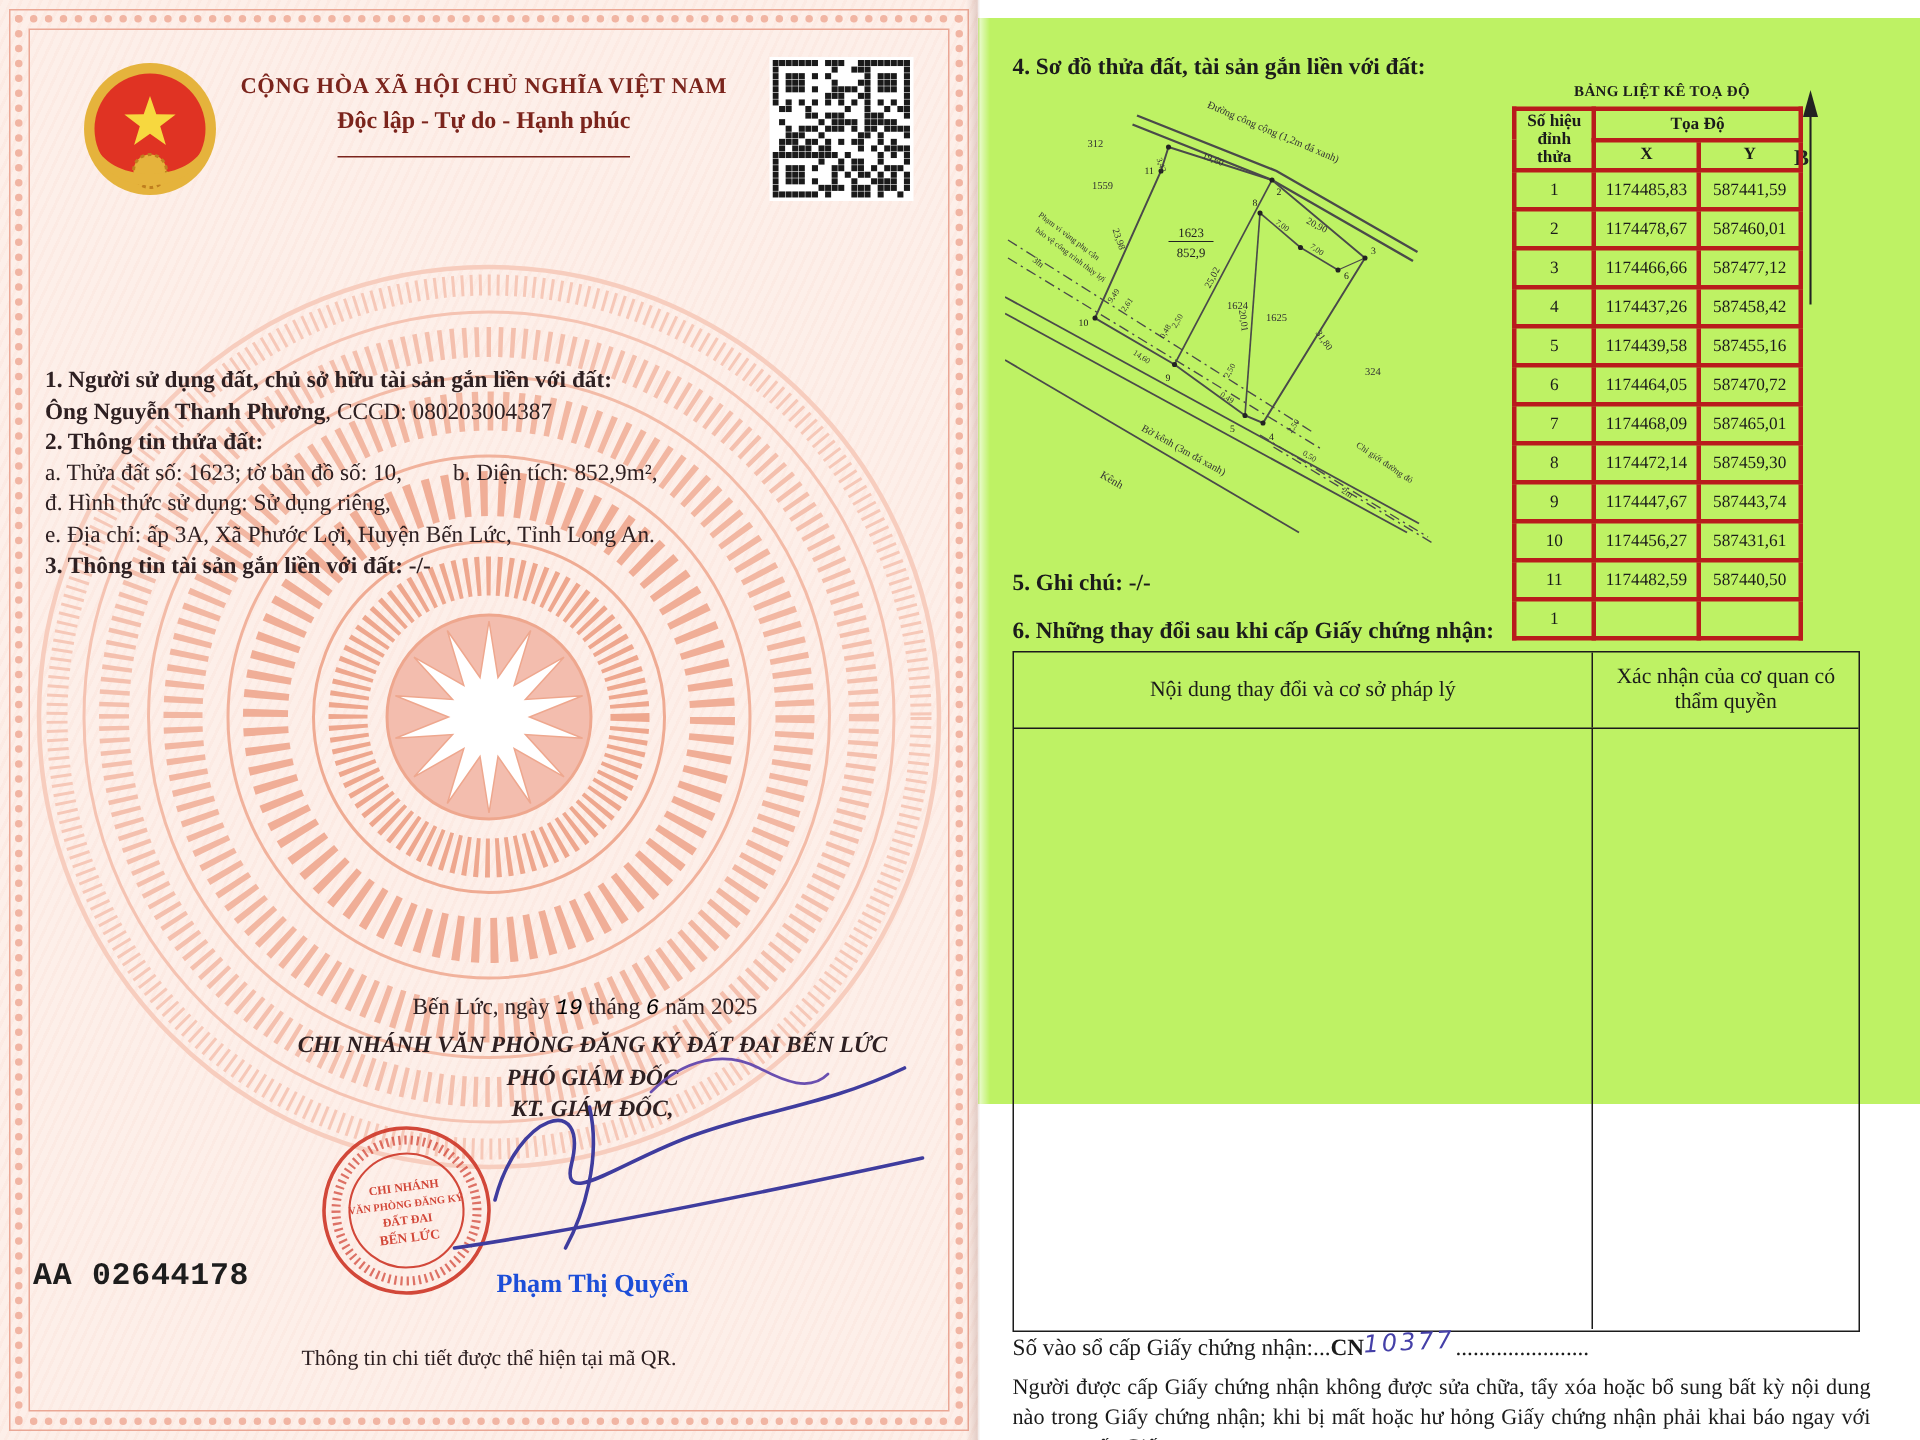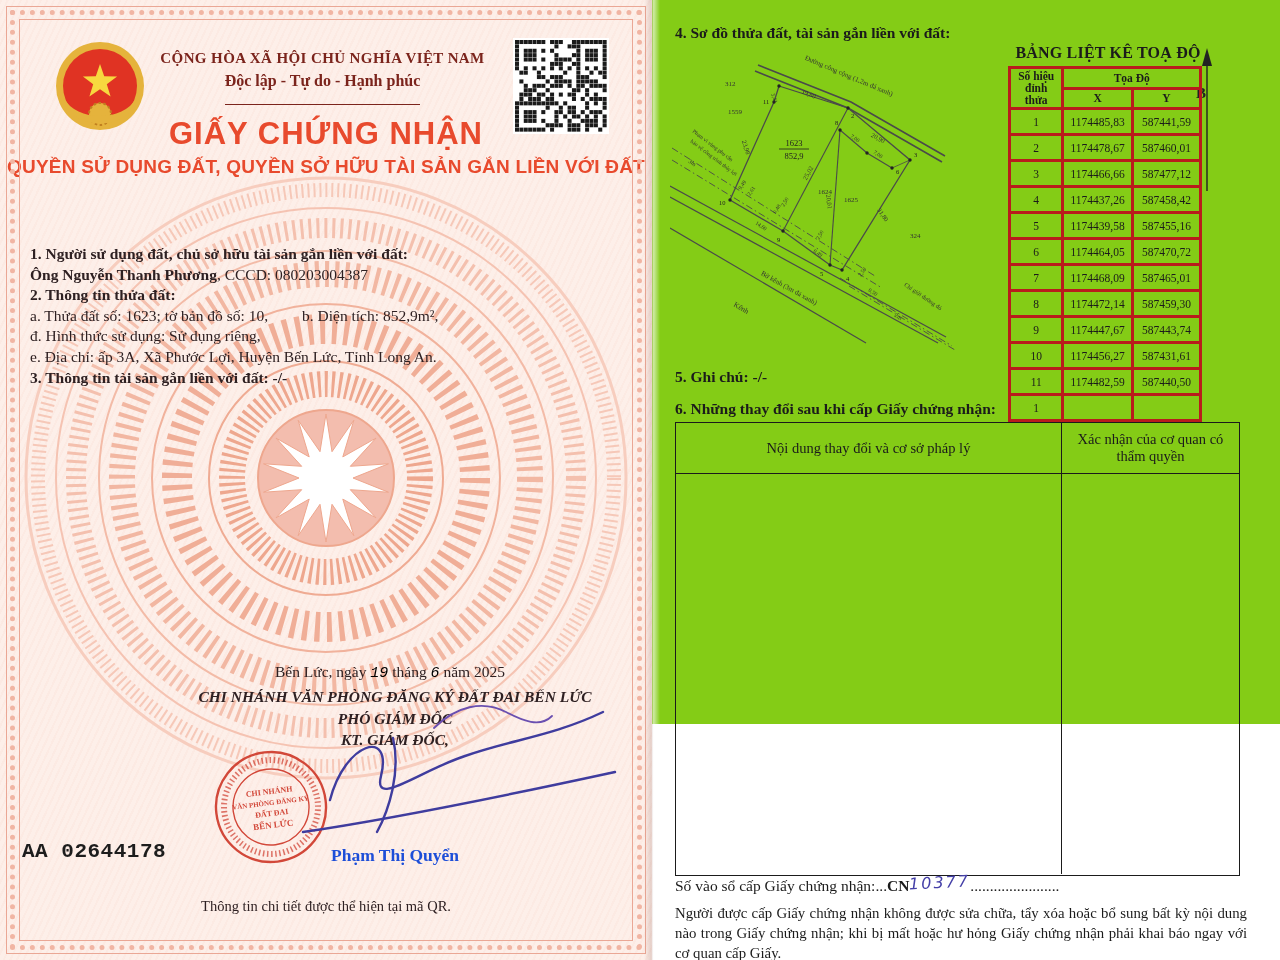--- a/index.html
+++ b/index.html
@@ -34,29 +34,29 @@
   .stamp{position:absolute;left:212px;top:748px;width:118px;height:118px;z-index:3;opacity:.92;
          transform:rotate(-7deg);}
   .sig{position:absolute;left:285px;top:680px;width:360px;height:175px;z-index:4;}
   .sig-flourish{position:absolute;left:428px;top:698px;width:130px;height:42px;z-index:4;}
   .signer{position:absolute;left:250px;top:845px;width:290px;text-align:center;color:#1d4ed8;
           font-weight:bold;font-size:17.5px;z-index:5;}
   .serial{position:absolute;left:22px;top:840px;font-size:21px;font-weight:bold;color:#1d1d1d;
           letter-spacing:.5px;z-index:5;font-family:Liberation Mono, monospace;}
   .qr-note{position:absolute;left:0;top:898px;width:652px;text-align:center;font-size:14.5px;z-index:2;}
   
-  .right-page{position:absolute;left:652px;top:0;width:628px;height:724px;background:#84cc16;color:#1b1b1b;}
+  .right-page{position:absolute;left:652px;top:12px;width:628px;height:724px;background:#bef264;color:#1b1b1b;}
   .fold{position:absolute;left:644px;top:0;width:16px;height:960px;z-index:6;
         background:linear-gradient(90deg,rgba(120,60,50,0) 0%,rgba(120,60,50,.18) 45%,rgba(255,255,255,.6) 60%,rgba(0,0,0,0) 100%);}
   .s-title{font-weight:bold;font-size:15.5px;}
   .sec4{position:absolute;left:23px;top:24px;}
   .diagram{position:absolute;left:18px;top:50px;width:345px;height:300px;}
   .north{position:absolute;left:540px;top:46px;width:30px;height:150px;}
   .coord-wrap{position:absolute;left:356px;top:44px;width:200px;}
-  .coord-title{text-align:center;font-weight:bold;font-size:16px;margin-bottom:4px;letter-spacing:.2px;}
+  .coord-title{text-align:center;font-weight:bold;font-size:10px;margin-bottom:4px;letter-spacing:.2px;}
   table.coord{border-collapse:collapse;width:194px;font-size:11.5px;}
   table.coord th,table.coord td{border:3px solid #b91c1c;text-align:center;padding:1px 2px;}
   table.coord th{font-weight:bold;}
   table.coord td{height:21px;}
   .sec5{position:absolute;left:23px;top:368px;}
   .sec6{position:absolute;left:23px;top:400px;}
   .chg-table{position:absolute;left:23px;top:422px;width:563px;height:452px;border:1.5px solid #1b1b1b;}
   .chg-head{display:flex;height:50px;border-bottom:1px solid #1b1b1b;}
   .chg-c1{width:385px;border-right:1px solid #1b1b1b;display:flex;align-items:center;justify-content:center;
           font-size:14.5px;}
@@ -338,24 +338,20 @@
       <rect x="21.90" y="87.62" width="4.03" height="4.03" fill="#1a1a1a"></rect>
       <rect x="26.29" y="87.62" width="4.03" height="4.03" fill="#1a1a1a"></rect>
       <rect x="35.05" y="87.62" width="4.03" height="4.03" fill="#1a1a1a"></rect>
       <rect x="52.57" y="87.62" width="4.03" height="4.03" fill="#1a1a1a"></rect>
       <rect x="56.95" y="87.62" width="4.03" height="4.03" fill="#1a1a1a"></rect>
       <rect x="61.33" y="87.62" width="4.03" height="4.03" fill="#1a1a1a"></rect>
       <rect x="70.10" y="87.62" width="4.03" height="4.03" fill="#1a1a1a"></rect>
       <rect x="83.24" y="87.62" width="4.03" height="4.03" fill="#1a1a1a"></rect>
     </svg>
 
-  <div class="cert-title">
-    <div class="t1">GIẤY CHỨNG NHẬN</div>
-    <div class="t2">QUYỀN SỬ DỤNG ĐẤT, QUYỀN SỞ HỮU TÀI SẢN GẮN LIỀN VỚI ĐẤT</div>
-  </div>
 
   <div class="info">
     <div class="b">1. Người sử dụng đất, chủ sở hữu tài sản gắn liền với đất:</div>
     <div><span class="b">Ông Nguyễn Thanh Phương</span><span>, CCCD: 080203004387</span></div>
     <div class="b">2. Thông tin thửa đất:</div>
     <div class="tworow">
       <span class="c1">a. Thửa đất số: 1623; tờ bản đồ số: 10,</span>
       <span>b. Diện tích: 852,9m²,</span>
     </div>
     <div>đ. Hình thức sử dụng: Sử dụng riêng,</div>

